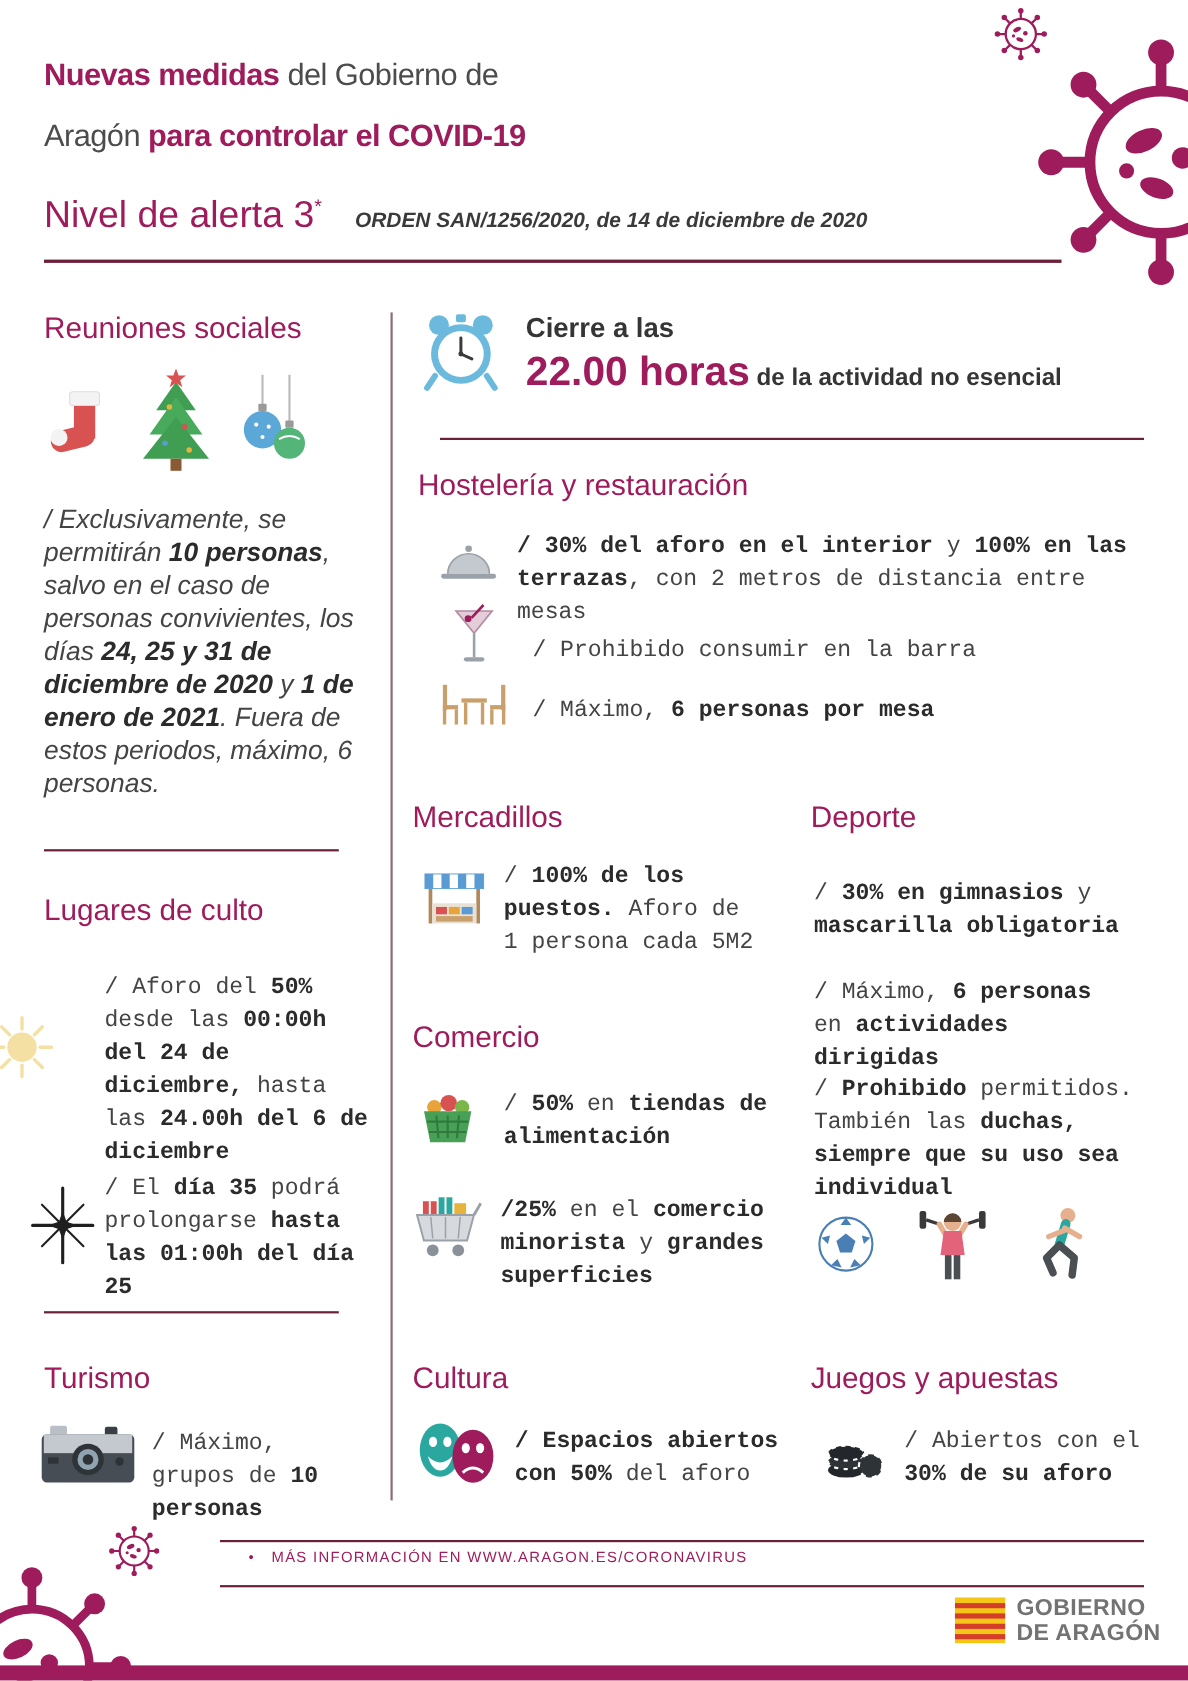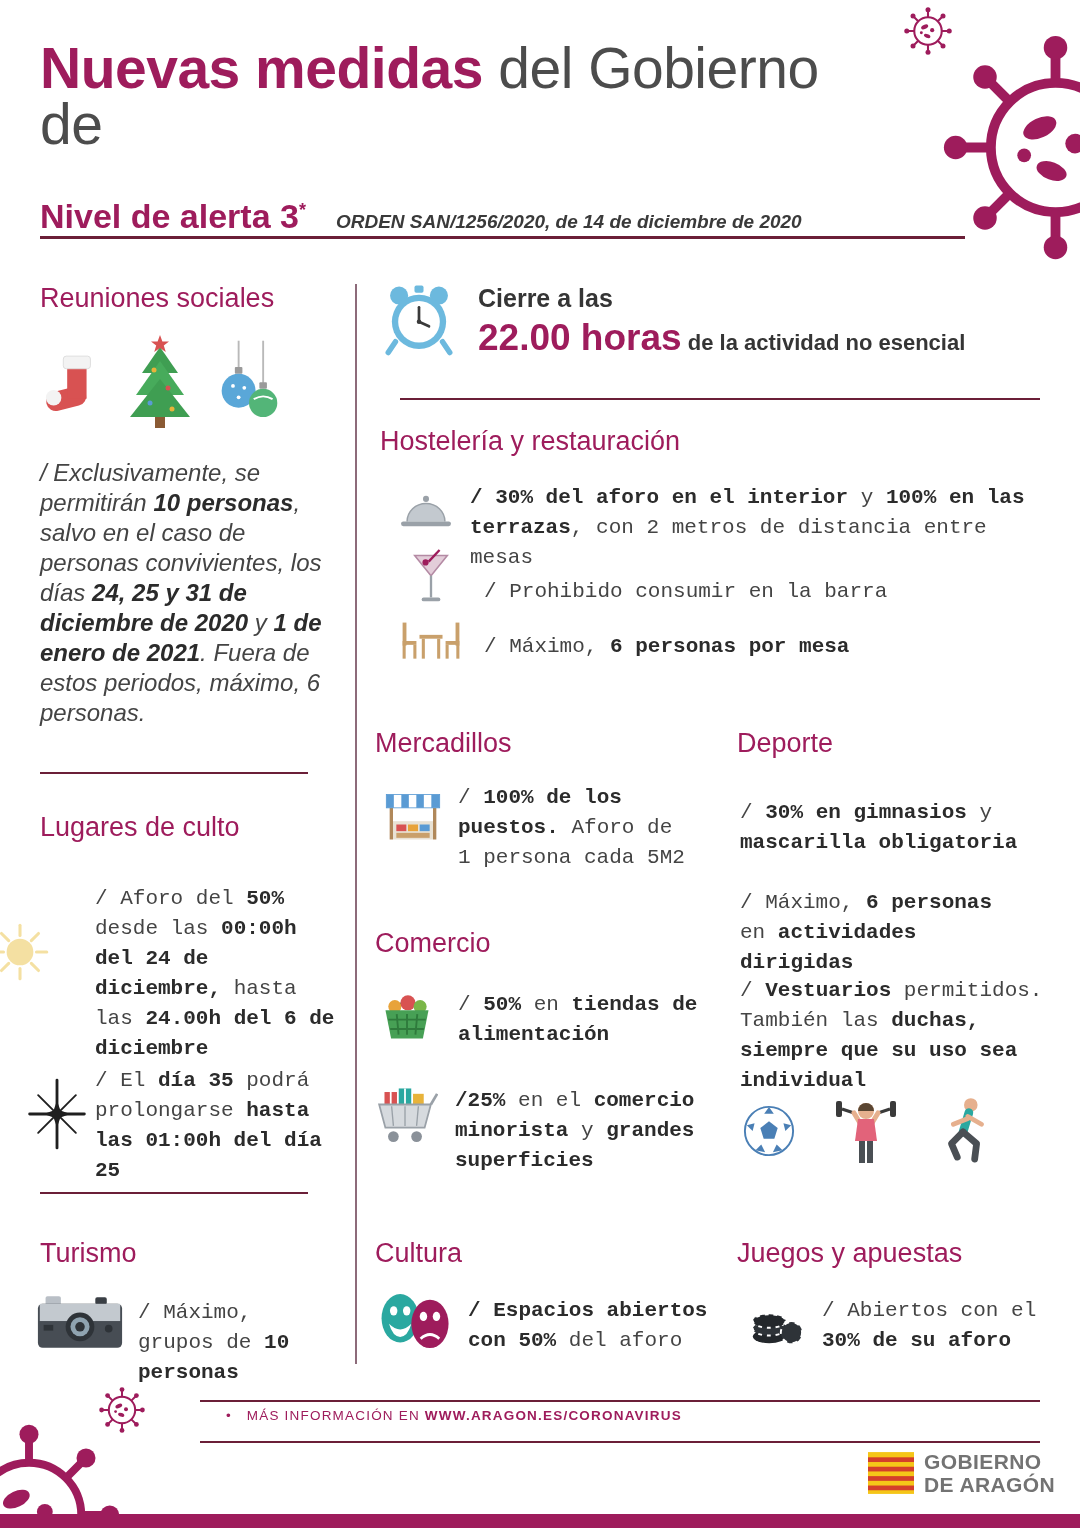--- a/index.html
+++ b/index.html
@@ -4,41 +4,41 @@
 <style>
   :root { --mag:#9e1c5c; --dark:#3f3f3f; --rule:#6b1f38; }
   * { margin:0; padding:0; box-sizing:border-box; }
   html,body { background:#ffffff; }
   .page { position:relative; width:1080px; height:1528px; background:#fff;
           overflow:hidden; font-family:"Liberation Sans", sans-serif; margin:0 auto; }
   .abs { position:absolute; }
   .rich { white-space:pre-wrap; }
   .rich .bold { font-weight:700; color:#2b2b2b; }
 
-  .title-line { font-size:57px; line-height:56px; color:#4c4c4c; font-weight:400; letter-spacing:-0.5px; }
+  .title-line { font-size:28px; line-height:56px; color:#4c4c4c; font-weight:400; letter-spacing:-0.5px; }
   .title-line.rich .bold { color:var(--mag); font-weight:700; }
 
-  .alert { font-size:34px; color:var(--mag); font-weight:700;margin-top:21px; }
+  .alert { font-size:34px; color:var(--mag); font-weight:400; }
   .alert sup { font-size:18px; }
   .order { font-size:19px; font-style:italic; color:#3a3a3a; margin-left:30px; font-weight:700; }
 
   .section-title { font-size:27px; font-weight:400; color:var(--mag); }
 
   .body-text { font-size:24px; line-height:30px; color:#444;font-style:italic; }
   .item-text { font-size:21px; line-height:30px; color:#444;font-family:Liberation Mono, monospace; }
 
   .closing-intro { font-size:25px; font-weight:700; color:#353535; }
   .closing-time  { font-size:37px; font-weight:700; color:var(--mag); }
   .closing-suffix{ font-size:22px; font-weight:700; color:#353535; }
 
   .hrule { position:absolute; background:var(--rule); }
   .vrule { position:absolute; background:#8d6b7a; }
 
   .footer-info { font-size:13.5px; letter-spacing:1.2px; color:var(--mag); }
-  .footer-info.rich .bold { color:var(--mag); font-weight:700; }
+  .footer-info.rich .bold { color:var(--mag); font-weight:400; }
 
   .logo-text { font-size:21px; font-weight:700; color:#737373; line-height:23px; letter-spacing:0.4px; }
   .bottom-bar { position:absolute; left:0; top:1514px; width:1080px; height:14px; background:var(--mag); }
 </style>
 </head>
 <body>
 
 <div class="page">
 
   <svg width="0" height="0" style="position:absolute" aria-hidden="true">
@@ -68,20 +68,21 @@
           <circle cx="70" cy="58" r="5"></circle>
           <ellipse cx="58" cy="72" rx="8" ry="4.5" transform="rotate(20 58 72)"></ellipse>
           <circle cx="44" cy="64" r="3.5"></circle>
         </g>
       </symbol>
     </defs>
   </svg>
 
   <div class="abs" style="left:40px;top:40px;width:830px">
     <div class="title-line rich"><span class="bold">Nuevas medidas</span><span> del Gobierno de</span></div>
+    <div class="title-line rich"><span>Aragón </span><span class="bold">para controlar el COVID-19</span></div>
     <div style="margin-top:24px;display:flex;align-items:baseline">
       <span class="alert"><span>Nivel de alerta 3</span><sup>*</sup></span>
       <span class="order">ORDEN SAN/1256/2020, de 14 de diciembre de 2020</span>
     </div>
   </div>
 
   <svg class="abs" style="left:903px;top:6px" width="50" height="50">
       <use href="#virus-sym" xlink:href="#virus-sym"></use>
     </svg>
   <svg class="abs" style="left:938px;top:30px" width="235" height="235">
@@ -300,21 +301,21 @@
     <ellipse cx="51" cy="26" rx="4" ry="5" fill="#fff"></ellipse>
     <ellipse cx="65" cy="26" rx="4" ry="5" fill="#fff"></ellipse>
     <path d="M48 50 q10 -9 20 0" stroke="#fff" stroke-width="3" fill="none"></path>
   </svg>
   <div class="abs item-text rich" style="left:468px;top:1296px;width:240px"><span class="bold">/ Espacios abiertos con 50%</span><span> del aforo</span></div>
 
   <div class="abs section-title" style="left:737px;top:728px">Deporte</div>
 
   <div class="abs item-text rich" style="left:740px;top:798px;width:285px"><span>/ </span><span class="bold">30% en gimnasios</span><span> y </span><span class="bold">mascarilla obligatoria</span></div>
   <div class="abs item-text rich" style="left:740px;top:888px;width:285px"><span>/ Máximo, </span><span class="bold">6 personas</span><span> en </span><span class="bold">actividades dirigidas</span></div>
-  <div class="abs item-text rich" style="left:740px;top:976px;width:305px"><span>/ </span><span class="bold">Vestuarios</span><span> permitidos. También las </span><span class="bold">duchas, siempre que su uso sea individual</span></div>
+  <div class="abs item-text rich" style="left:740px;top:976px;width:305px"><span>/ </span><span class="bold">Prohibido</span><span> permitidos. También las </span><span class="bold">duchas, siempre que su uso sea individual</span></div>
 
   <div class="abs" style="left:742px;top:1095px;display:flex;align-items:center;gap:38px">
     <svg width="54" height="54" viewBox="0 0 56 56">
       <circle cx="28" cy="28" r="25" fill="#fff" stroke="#4a7fb5" stroke-width="2"></circle>
       <polygon points="28,18 37,25 33.5,36 22.5,36 19,25" fill="#4a7fb5"></polygon>
       <polygon points="28,3 33,10 23,10" fill="#4a7fb5"></polygon>
       <polygon points="5,22 13,20 11,28" fill="#4a7fb5"></polygon>
       <polygon points="51,22 43,20 45,28" fill="#4a7fb5"></polygon>
       <polygon points="14,48 20,42 24,50" fill="#4a7fb5"></polygon>
       <polygon points="42,48 36,42 32,50" fill="#4a7fb5"></polygon>

